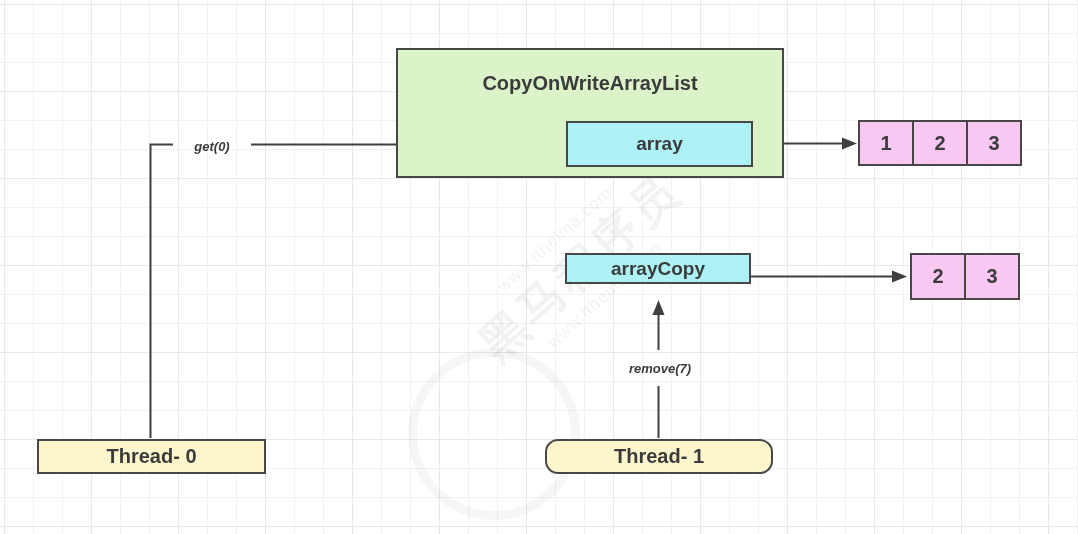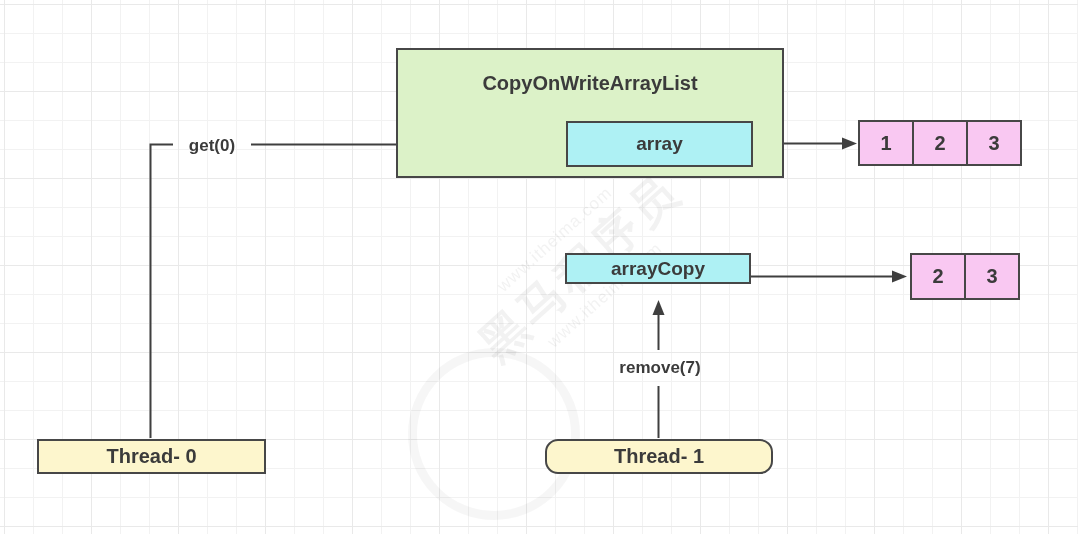--- a/index.html
+++ b/index.html
@@ -37,21 +37,21 @@
     display:flex;align-items:center;justify-content:center;
     font-size:20px;font-weight:bold;color:#3b3b3b;
   }
   .container-title{
     position:absolute;left:0;right:0;top:22px;
     text-align:center;
     font-size:20px;font-weight:bold;color:#3b3b3b;
   }
   .method-label{
     position:absolute;
-    font-size:17px;font-weight:bold;color:#3b3b3b;
+    font-size:13px;font-weight:bold;font-style:italic;color:#3b3b3b;
     white-space:nowrap;
     transform:translate(-50%,-50%);
     z-index:4;
   }
   svg.wires{position:absolute;left:0;top:0;z-index:1;}
   .node{z-index:2;}
   .watermark{
     position:absolute;left:420px;top:220px;width:320px;
     transform:rotate(-42deg);
     transform-origin:center center;

